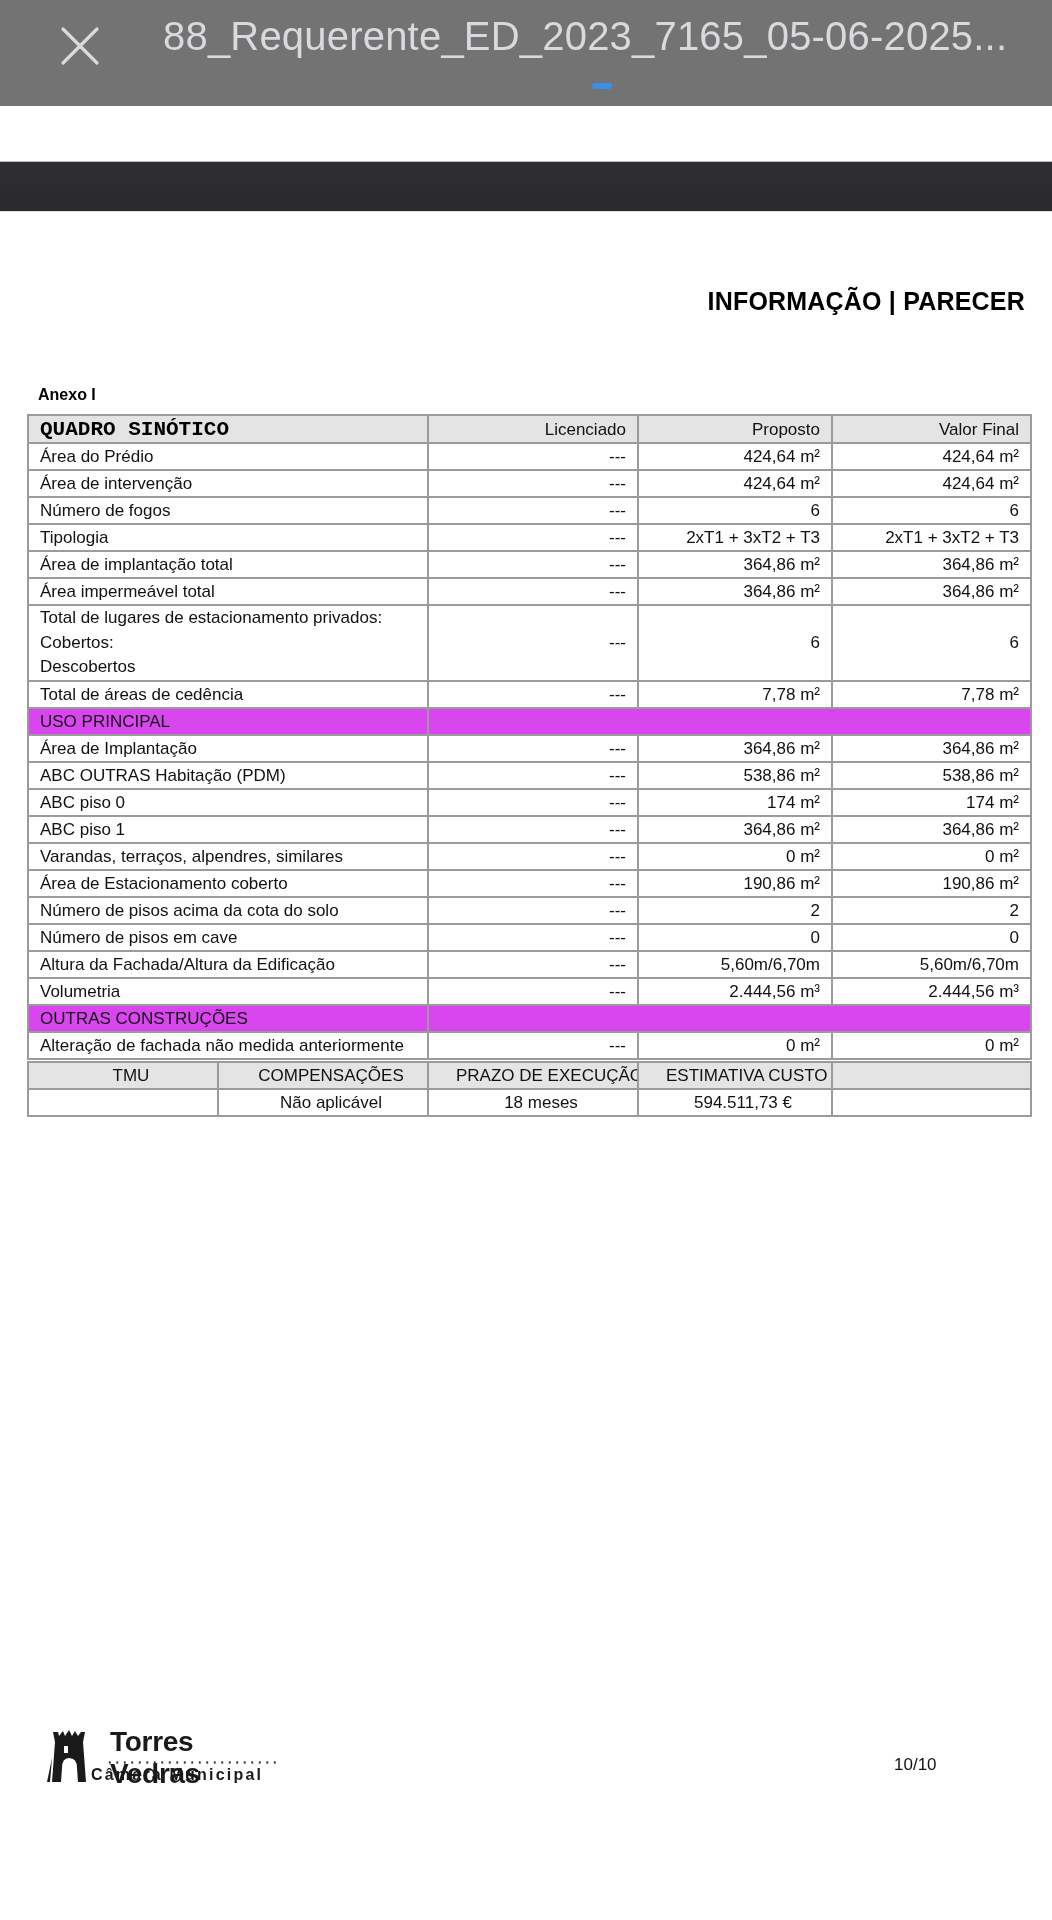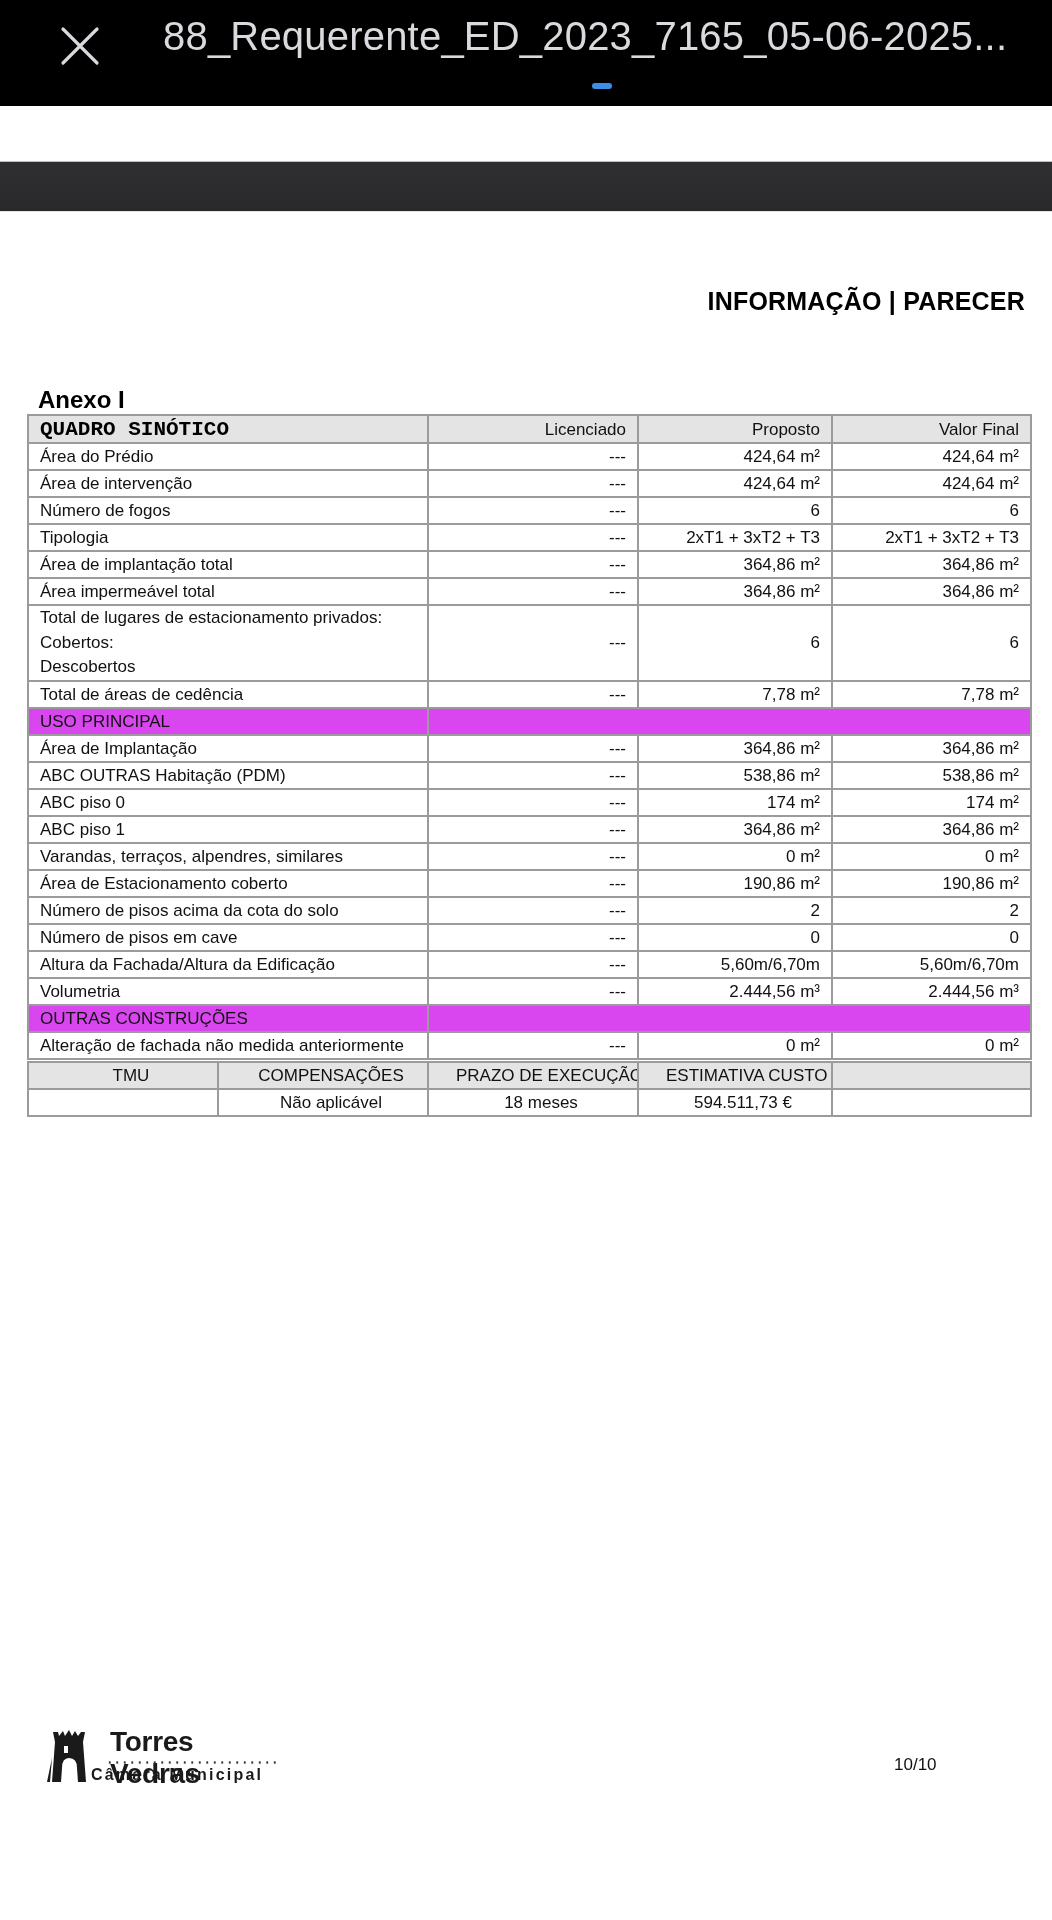--- a/index.html
+++ b/index.html
@@ -1,29 +1,29 @@
 <!DOCTYPE html>
 <html><head>
 <meta charset="utf-8">
 <style>
   * { box-sizing: border-box; margin: 0; padding: 0; }
   html, body { width: 1052px; height: 1920px; background: #ffffff; overflow: hidden; }
   body { position: relative; font-family: "Liberation Sans", sans-serif; color: #111; }
 
-  .topbar { position: absolute; left: 0; top: 0; width: 1052px; height: 106px; background: #000000; }
+  .topbar { position: absolute; left: 0; top: 0; width: 1052px; height: 106px; background: #737373; }
   .close-btn { position: absolute; left: 56px; top: 22px; width: 48px; height: 48px; cursor: pointer; }
   .doc-title { position: absolute; left: 163px; top: 12px; width: 880px; font-size: 40px; line-height: 48px;
                color: #d9d9de; white-space: nowrap; overflow: hidden; letter-spacing: 0.2px; }
   .page-indicator { position: absolute; left: 592px; top: 83px; width: 20px; height: 6px; border-radius: 3px; background: #3d8ee6; }
 
   .toolbar-band { position: absolute; left: 0; top: 161px; width: 1052px; height: 51px;
                   background: linear-gradient(#2f2f31, #29292b); border-top: 1px solid #bdbdbd; border-bottom: 1px solid #e3e3e3; }
 
   .doc-heading { position: absolute; right: 27px; top: 287px; font-size: 25px; font-weight: bold; color: #000; letter-spacing: 0.2px; }
-  .annex-label { position: absolute; left: 38px; top: 386px; font-size: 24px; font-weight: bold; color: #000; }
+  .annex-label { position: absolute; left: 38px; top: 386px; font-size: 16px; font-weight: bold; color: #000; }
 
   table { border-collapse: collapse; position: absolute; left: 27px; width: 1003px; table-layout: fixed; }
   td, th { border: 2px solid #9b9b9b; font-size: 17px; font-weight: normal; color: #111; height: 27px;
            padding: 0 11px; white-space: nowrap; overflow: hidden; line-height: 23px; }
   .t1 { top: 414px; }
   .t1 col.c1 { width: 400px; } .t1 col.c2 { width: 210px; } .t1 col.c3 { width: 194px; } .t1 col.c4 { width: 199px; }
   .num { text-align: right; margin-left: 46px; }
   .hdr td { background: #e4e4e4; height: 28px; }
   .hdr .title-cell { font-size: 21px; font-weight: bold; color: #000; font-family: Liberation Mono, monospace; }
   .section td { background: #d946ef; }

